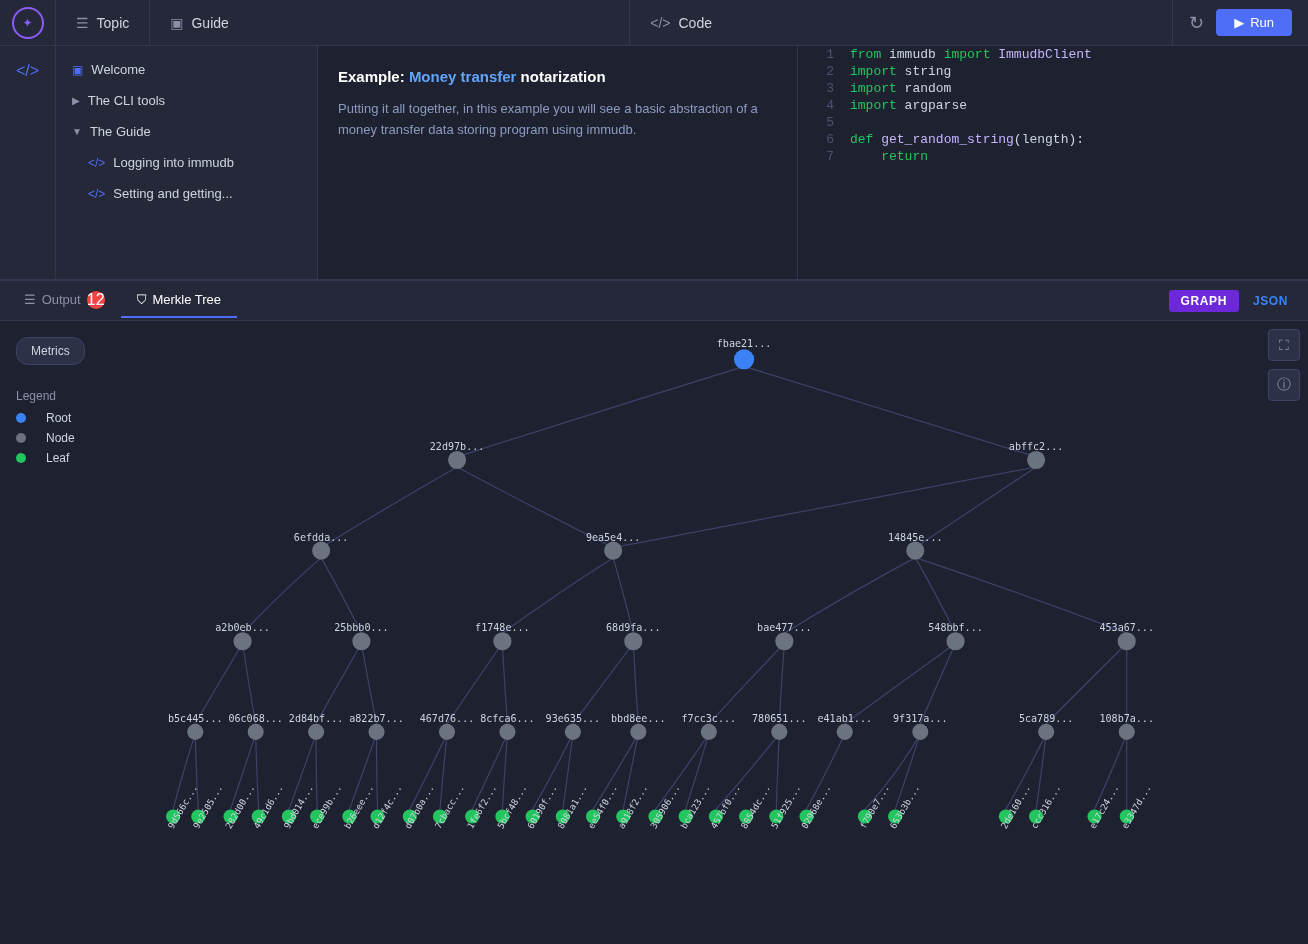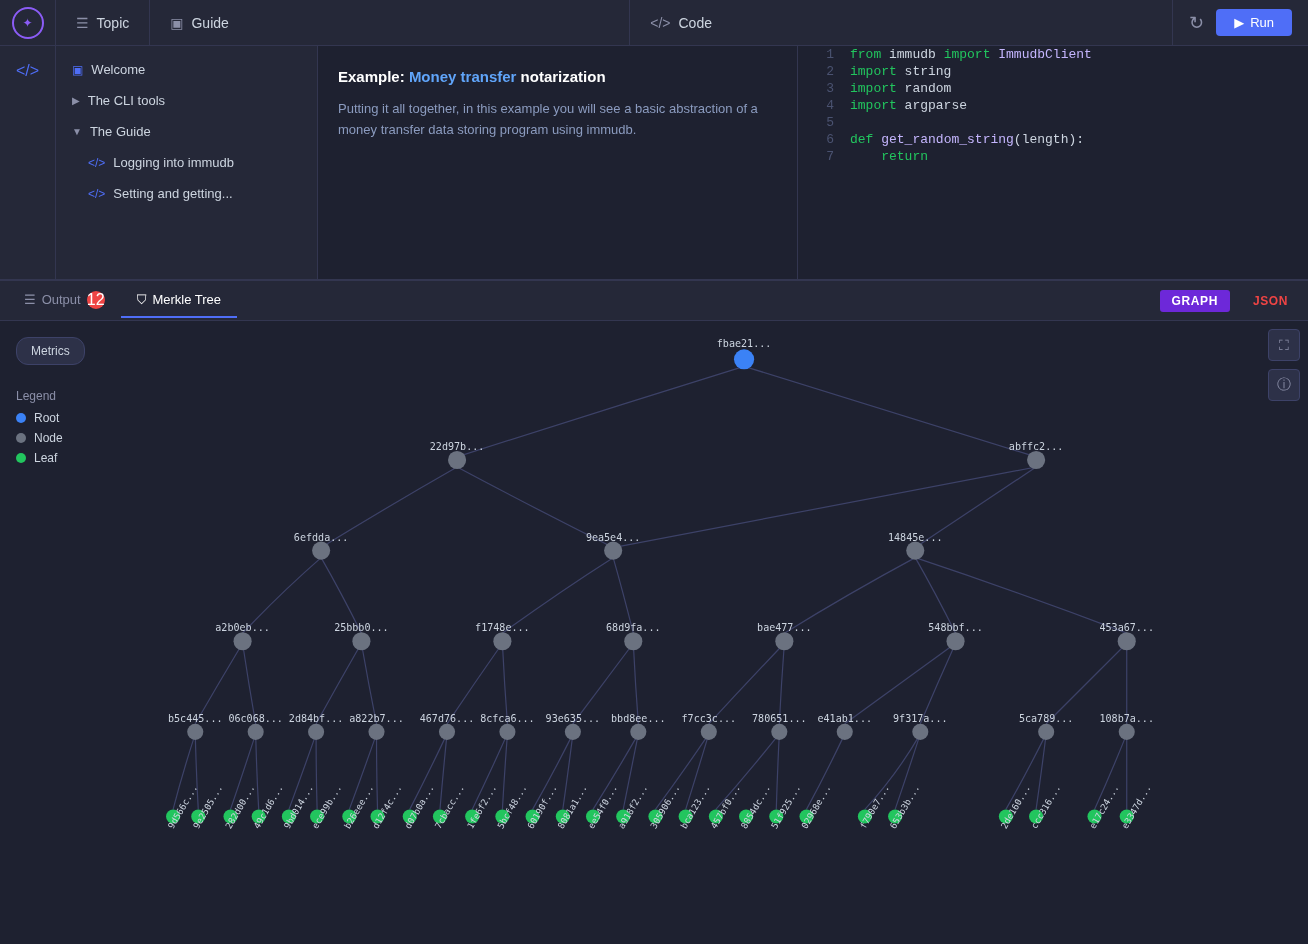--- a/index.html
+++ b/index.html
@@ -208,31 +208,31 @@
       background: #ef4444;
       color: white;
       border-radius: 50%;
       width: 18px; height: 18px;
       display: flex; align-items: center; justify-content: center;
       font-size: 16px;
     }
     .view-toggle {
       margin-left: auto;
       display: flex;
-      gap: 11px;
+      gap: 2px;
     }
     .view-btn {
       padding: 4px 12px;
       border: none;
       cursor: pointer;
       font-size: 12px;
       font-weight: 600;
       letter-spacing: 0.05em;
       background: transparent;
-      color: #ef4444;
+      color: #3b82f6;
     }
     .view-btn.active {
       background: #6d28d9;
       color: white;
       border-radius: 3px;
     }
 
     
     .merkle-area {
       flex: 1;
@@ -251,21 +251,21 @@
       color: #cdd5e0;
       padding: 6px 14px;
       border-radius: 12px;
       cursor: pointer;
       font-size: 12px;
       margin-bottom: 16px;
     }
     .legend { margin-top: 8px; }
     .legend-title { color: #8b8fa8; font-size: 12px; margin-bottom: 8px; }
     .legend-item {
-      display: flex; align-items: center; gap: 8px;
+      display: flex; align-items: center; gap: 20px;
       margin-bottom: 6px; font-size: 12px; color: #cdd5e0;
     }
     .legend-dot {
       width: 10px; height: 10px; border-radius: 50%;
     }
 
     
     .tree-svg-container {
       flex: 1;
       overflow: auto;

